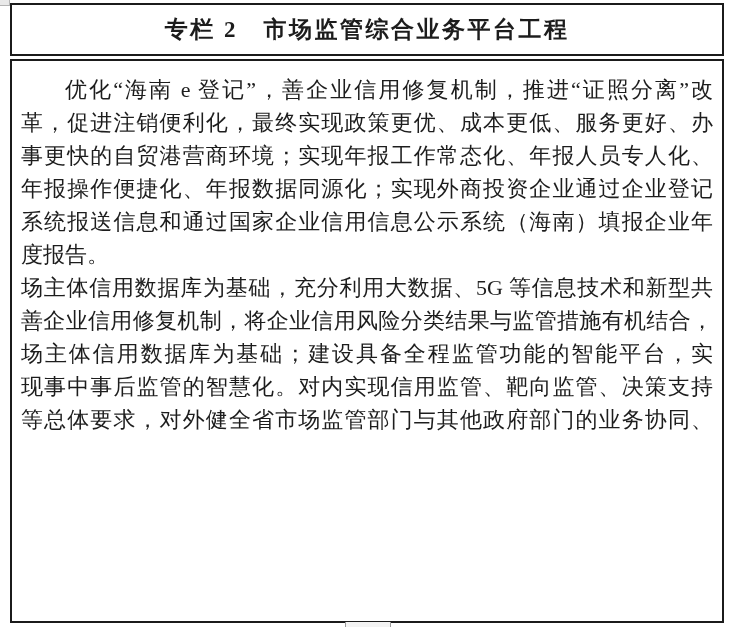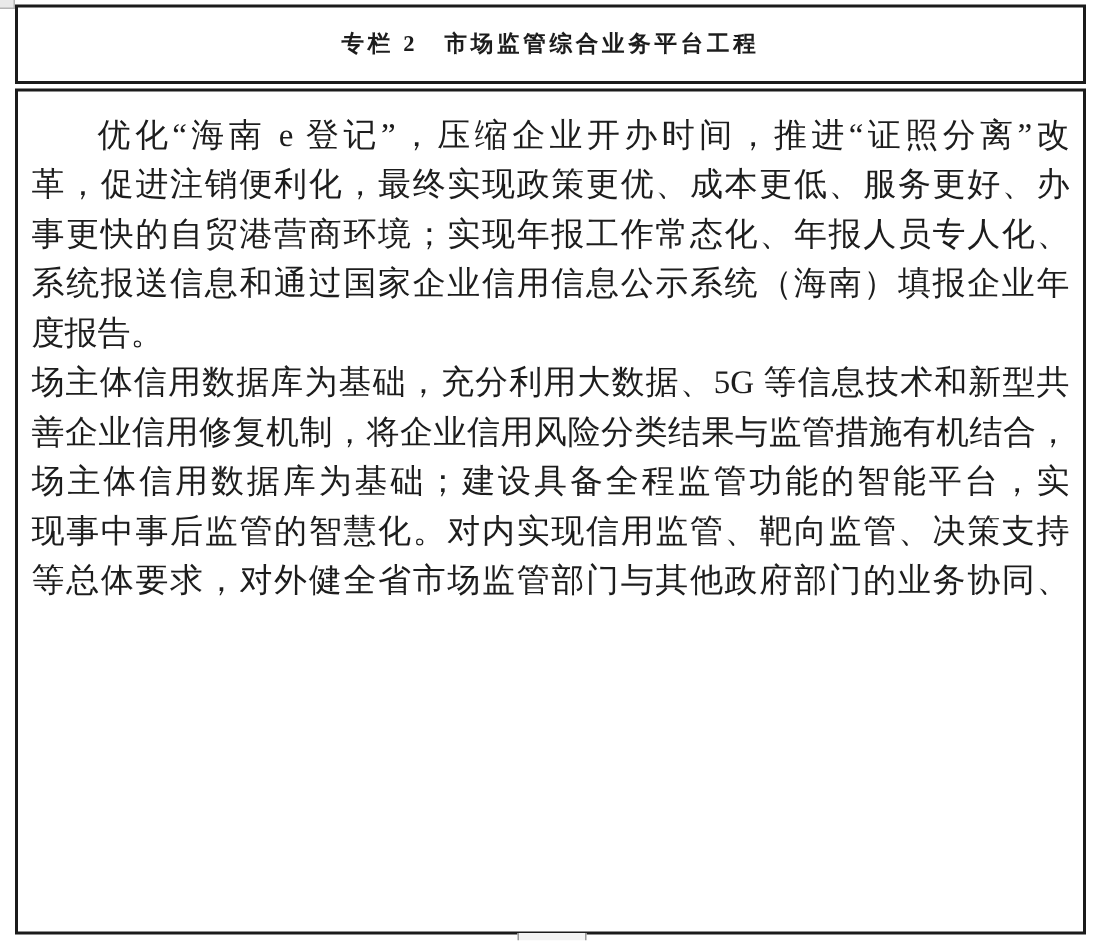--- a/index.html
+++ b/index.html
@@ -45,21 +45,21 @@
     top: 3px;
     width: 710px;
     height: 49px;
     border: 2px solid #1b1b1b;
     background: #ffffff;
     display: flex;
     align-items: center;
     justify-content: center;
   }
   .title-text {
-    font-size: 15px;
+    font-size: 23px;
     font-weight: bold;
     letter-spacing: 2.5px;
     color: #1c1c1c;
     white-space: nowrap;
   }
   .body-box {
     position: absolute;
     left: 10px;
     top: 59px;
     width: 692px;
@@ -89,23 +89,24 @@
 
   <div class="handle-top-left"></div>
 
   <div class="title-box">
     <span class="title-text">专栏 2　市场监管综合业务平台工程</span>
   </div>
 
   <div class="body-box">
     <div>
         <div class="paragraph">
-          <div class="line first">优化“海南 e 登记”，压缩企业开办时间，推进“证照分离”改</div>
+          <div class="line first">优化“海南 e 登记”，善企业信用修复机制，推进“证照分离”改</div>
           <div class="line">革，促进注销便利化，最终实现政策更优、成本更低、服务更好、办</div>
           <div class="line">事更快的自贸港营商环境；实现年报工作常态化、年报人员专人化、</div>
+          <div class="line">年报操作便捷化、年报数据同源化；实现外商投资企业通过企业登记</div>
           <div class="line">系统报送信息和通过国家企业信用信息公示系统（海南）填报企业年</div>
           <div class="line last">度报告。</div>
         </div>
         <div class="paragraph">
           <div class="line">场主体信用数据库为基础，充分利用大数据、5G 等信息技术和新型共</div>
           <div class="line">善企业信用修复机制，将企业信用风险分类结果与监管措施有机结合，</div>
           <div class="line">场主体信用数据库为基础；建设具备全程监管功能的智能平台，实</div>
           <div class="line">现事中事后监管的智慧化。对内实现信用监管、靶向监管、决策支持</div>
           <div class="line">等总体要求，对外健全省市场监管部门与其他政府部门的业务协同、</div>
         </div>

